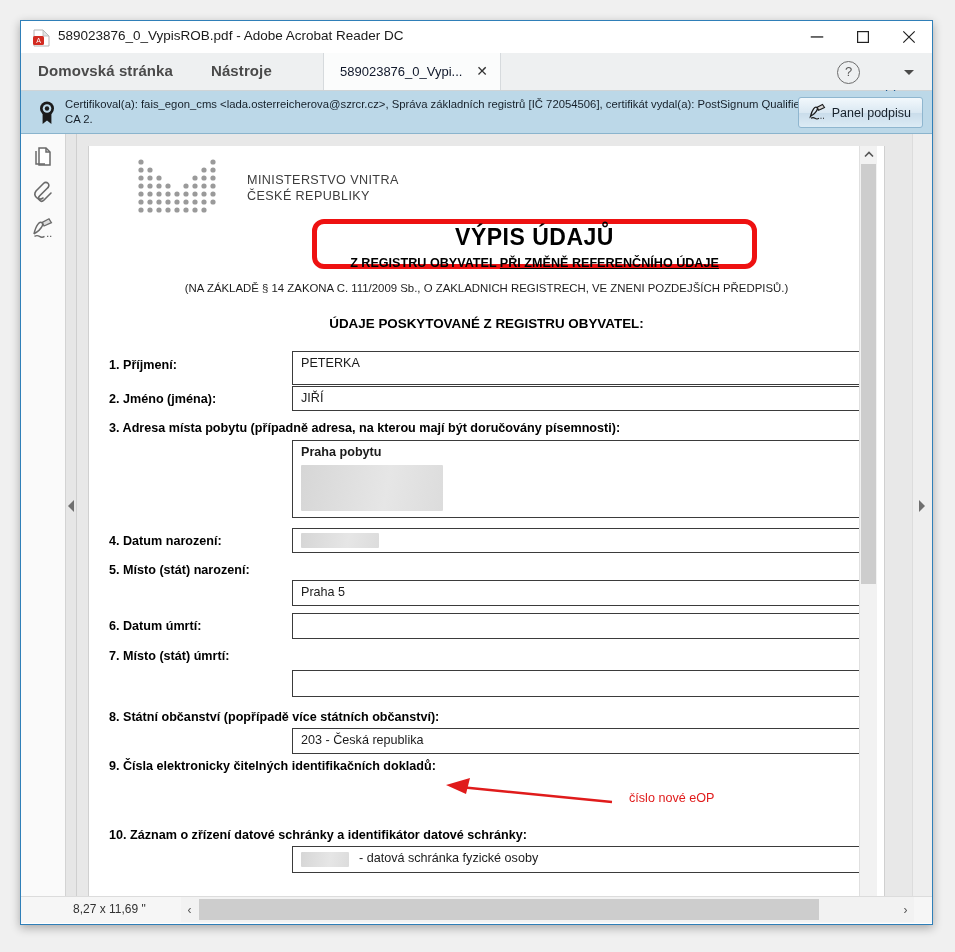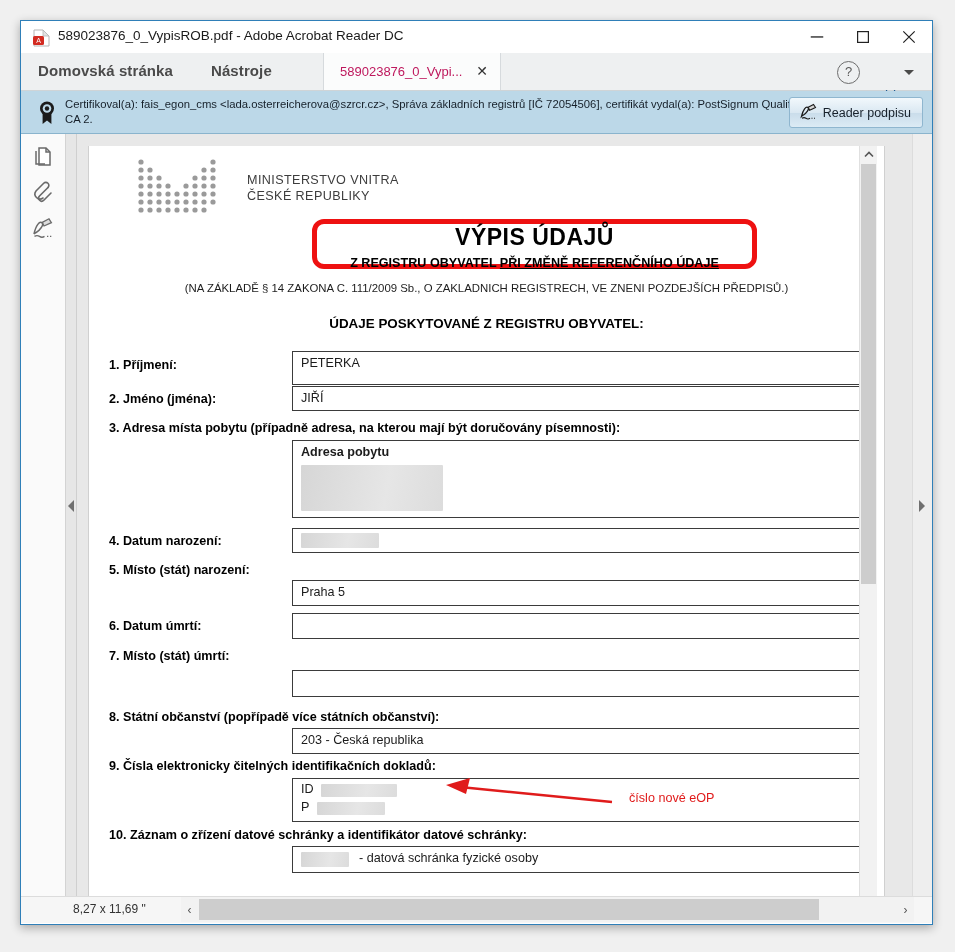--- a/index.html
+++ b/index.html
@@ -18,21 +18,21 @@
   .tb-title{position:absolute;left:37px;top:7px;font-size:13.5px;color:#1a1a1a;white-space:nowrap;}
   .wbtn{position:absolute;top:0;width:46px;height:31px;cursor:default;}
   .wbtn svg{position:absolute;left:50%;top:50%;transform:translate(-50%,-50%);}
   .wb-min{right:92px;} .wb-max{right:46px;} .wb-close{right:0;}
 
   
   .tabstrip{position:relative;height:37px;background:#eef0f1;border-bottom:1px solid #cfd4d7;}
   .menu-item{position:absolute;top:9px;font-size:15px;color:#4a4a4a;font-weight:bold;letter-spacing:.1px;cursor:default;}
   .doc-tab{position:absolute;left:302px;top:0;width:178px;height:37px;background:#fbfcfc;
            border-left:1px solid #d6dadd;border-right:1px solid #d6dadd;box-sizing:border-box;cursor:default;}
-  .doc-tab-label{position:absolute;left:16px;top:11px;font-size:13px;color:#be185d;
+  .doc-tab-label{position:absolute;left:16px;top:11px;font-size:13px;color:#0f172a;
                  width:126px;overflow:hidden;white-space:nowrap;text-overflow:ellipsis;}
   .doc-tab-close{position:absolute;right:12px;top:11px;font-size:14px;color:#333;line-height:1;cursor:pointer;}
   .help-btn{position:absolute;right:72px;top:8px;width:21px;height:21px;border:1.4px solid #6d6d6d;
             border-radius:50%;color:#5a5a5a;font-size:13px;text-align:center;line-height:19px;cursor:pointer;}
   .user-name{position:absolute;right:36px;top:11px;font-size:14px;color:#1f5b8f;cursor:pointer;margin-top:24px;}
   .user-caret{position:absolute;right:18px;top:17px;width:0;height:0;border-left:5px solid transparent;
               border-right:5px solid transparent;border-top:5px solid #4a4a4a;cursor:pointer;}
 
   
   .sigbar{position:relative;height:42px;background:#bcd8e8;border-bottom:1px solid #8ab4cd;}
@@ -162,21 +162,21 @@
 
       <div class="sig-panel-btn">
         <span style="display:inline-block;width:19px;height:19px;">
           <svg width="19" height="19" viewBox="0 0 19 19">
             <path d="M2.5 13.5 C4 6.5 7 3 9 4.5 C11 6 6.5 11 4.5 12 C3.2 12.7 2.8 13.2 2.5 13.5 Z" fill="none" stroke="#1b1b1b" stroke-width="1.3"></path>
             <path d="M9.2 4.3 L14.5 1.5 L16.5 4.5 L10.6 7.2 Z" fill="#d9d9d9" stroke="#1b1b1b" stroke-width="1.1"></path>
             <path d="M3 15.3 q2 -1.4 4 0 q2 1.4 4 0" fill="none" stroke="#1b1b1b" stroke-width="1.1"></path>
             <path d="M12.5 15.3 h1 M15 15.3 h1" stroke="#1b1b1b" stroke-width="1.1"></path>
           </svg>
         </span>
-        <span>Reader podpisu</span>
+        <span>Panel podpisu</span>
       </div>
     </div>
 
     <div class="workspace">
 
       <div class="leftbar">
         <span class="lb-ico lb1">
           <svg width="24" height="24" viewBox="0 0 24 24">
             <path d="M8 3h7l4 4v13H8z" fill="#fff" stroke="#6a6a6a" stroke-width="1.5"></path>
             <path d="M15 3v4h4" fill="none" stroke="#6a6a6a" stroke-width="1.5"></path>
@@ -279,21 +279,21 @@
               <div class="fval">PETERKA</div>
             </div>
 
             <div class="flabel" style="left:20px;top:246px;">2. Jméno (jména):</div>
             <div class="fbox" style="top:240px;height:25px;">
               <div class="fval">JIŘÍ</div>
             </div>
 
             <div class="flabel" style="left:20px;top:275px;">3. Adresa místa pobytu (případně adresa, na kterou mají být doručovány písemnosti):</div>
             <div class="fbox" style="top:294px;height:78px;">
-              <div class="fval b">Adresa pobytu</div>
+              <div class="fval b">Praha pobytu</div>
               <div class="redact" style="left:8px;top:24px;width:142px;height:46px;"></div>
             </div>
 
             <div class="flabel" style="left:20px;top:388px;">4. Datum narození:</div>
             <div class="fbox" style="top:382px;height:25px;">
               <div class="redact" style="left:8px;top:4px;width:78px;height:15px;"></div>
             </div>
 
             <div class="flabel" style="left:20px;top:417px;">5. Místo (stát) narození:</div>
             <div class="fbox" style="top:434px;height:26px;">
@@ -309,26 +309,20 @@
             <div class="fbox" style="top:524px;height:27px;">
               <div class="fval"></div>
             </div>
 
             <div class="flabel" style="left:20px;top:564px;">8. Státní občanství (popřípadě více státních občanství):</div>
             <div class="fbox" style="top:582px;height:26px;">
               <div class="fval">203 - Česká republika</div>
             </div>
 
             <div class="flabel" style="left:20px;top:613px;">9. Čísla elektronicky čitelných identifikačních dokladů:</div>
-            <div class="fbox" style="top:632px;height:44px;">
-              <div class="fval" style="top:3px;">ID</div>
-              <div class="redact" style="left:28px;top:5px;width:76px;height:13px;"></div>
-              <div class="fval" style="top:21px;">P</div>
-              <div class="redact" style="left:24px;top:23px;width:68px;height:13px;"></div>
-            </div>
 
             <div class="annot-arrow" style="left:335px;top:628px;">
               <svg width="190" height="36" viewBox="0 0 190 36">
                 <path d="M188 28 L36 13" stroke="#e01b1b" stroke-width="2.4" fill="none"></path>
                 <path d="M22 11 L46 4 L42 20 Z" fill="#e01b1b"></path>
               </svg>
             </div>
             <div class="annot-text" style="left:540px;top:645px;">číslo nové eOP</div>
 
             <div class="flabel" style="left:20px;top:682px;">10. Záznam o zřízení datové schránky a identifikátor datové schránky:</div>

